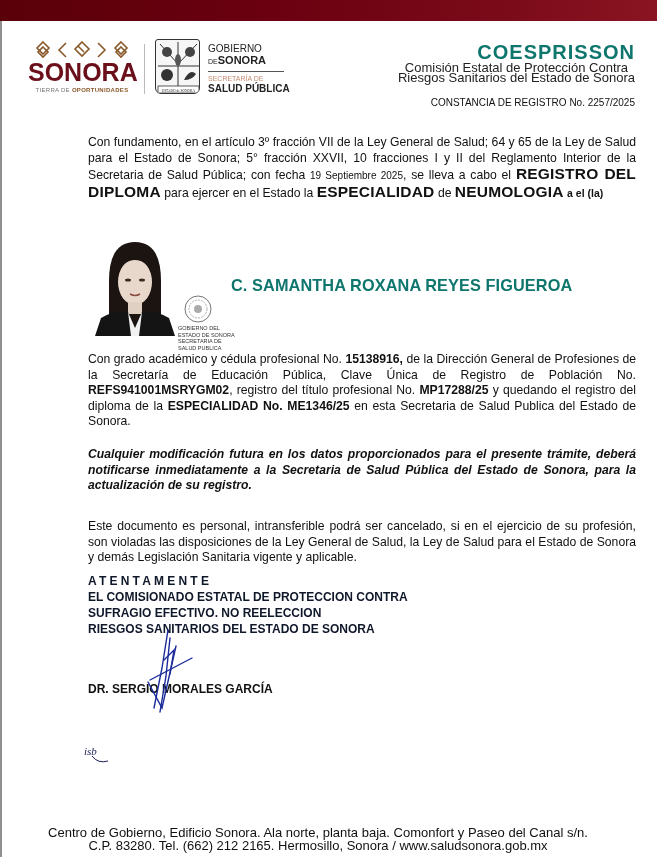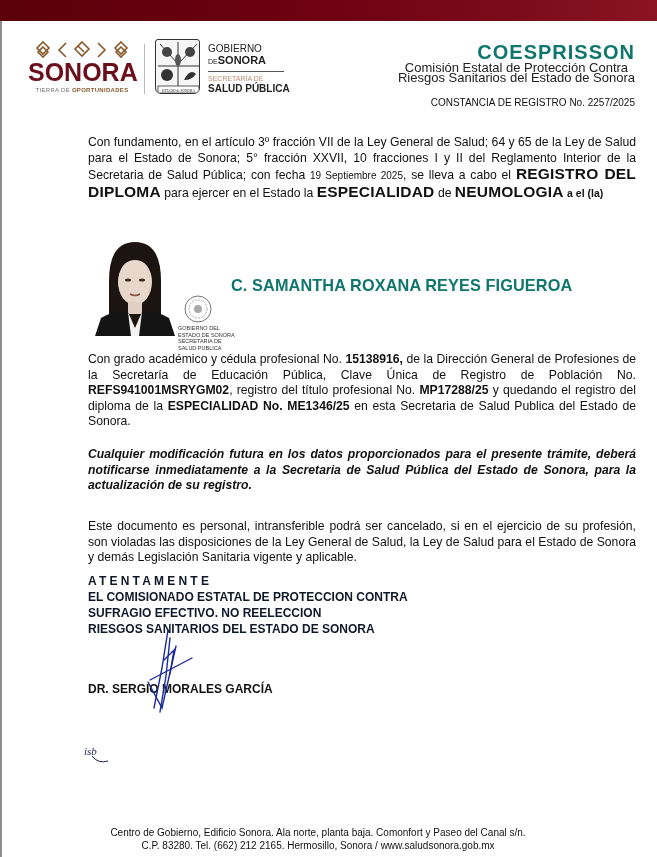--- a/index.html
+++ b/index.html
@@ -53,21 +53,21 @@
   .p2 { top: 352px; }
   .p3 { top: 447px; font-style: italic; font-weight: 700; }
   .p4 { top: 519px; }
 
   .closing { position: absolute; left: 88px; top: 573px; font-size: 12px; font-weight: 700; line-height: 16px; color: #0f172a; }
   .closing .spaced { letter-spacing: 3.2px; }
   .signer { position: absolute; left: 88px; top: 682px; font-size: 12px; font-weight: 700; color: #111; }
   .signature { position: absolute; left: 140px; top: 628px; width: 60px; height: 85px; }
   .initials { position: absolute; left: 82px; top: 742px; width: 30px; height: 24px; }
 
-  .footer { position: absolute; left: 0; top: 826px; width: 636px; text-align: center; font-size: 10px; line-height: 13px; color: #111; }
+  .footer { position: absolute; left: 0; top: 826px; width: 636px; text-align: center; font-size: 13px; line-height: 13px; color: #111; }
 </style>
 </head>
 <body>
 
 <div class="top-band"></div>
 <div class="left-edge"></div>
 
 <div class="sonora-logo">
   <svg class="sonora-glyphs" viewBox="0 0 96 20">
     <g fill="none" stroke="#8a5a2b" stroke-width="1.6">

